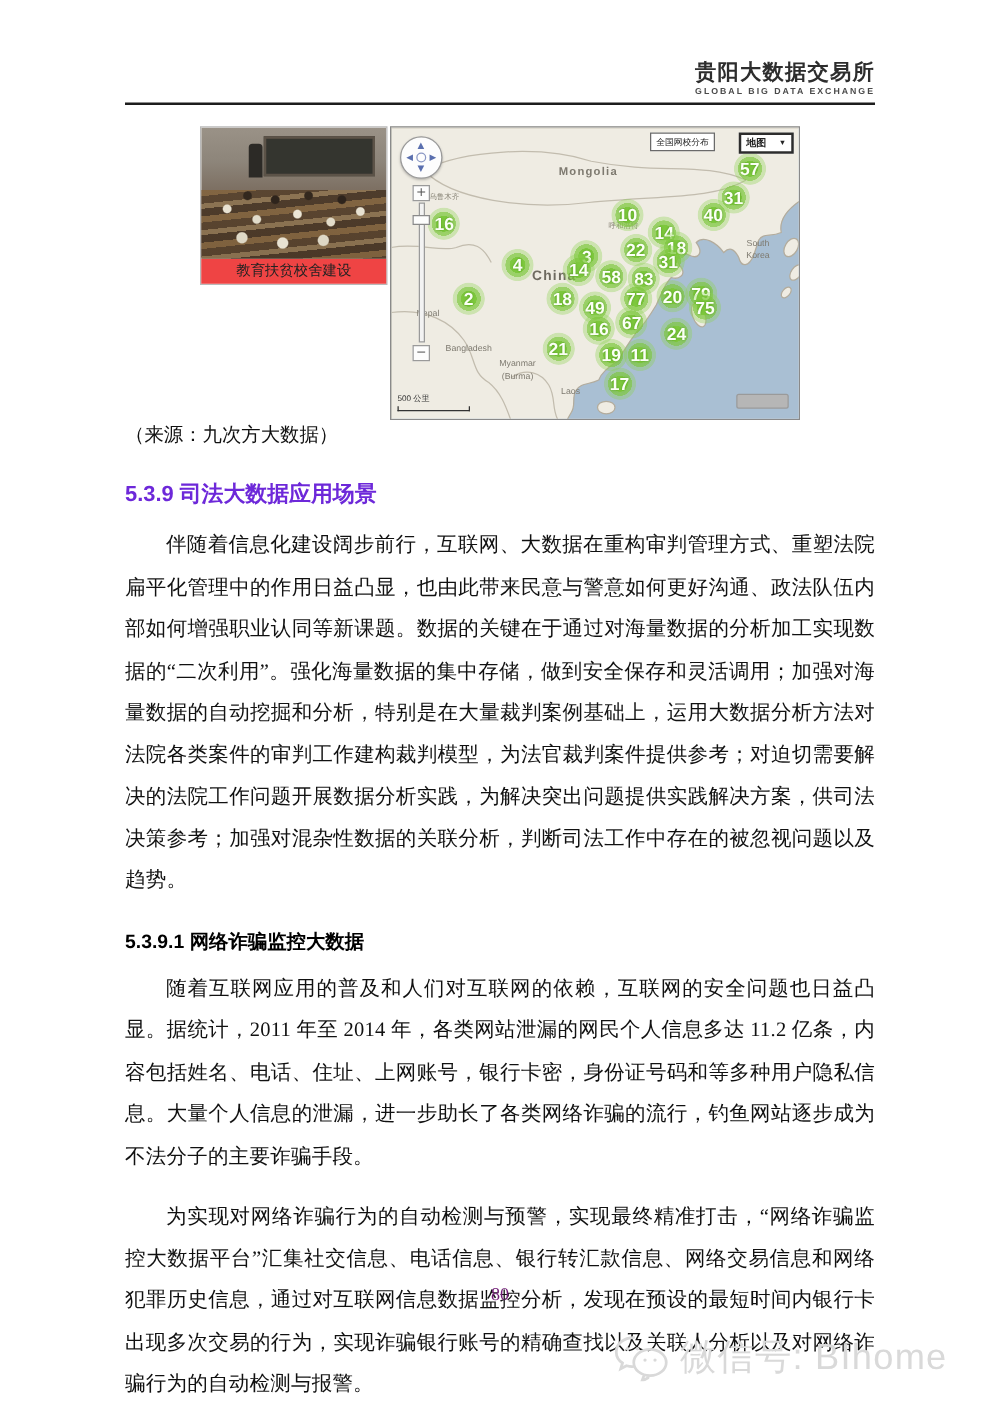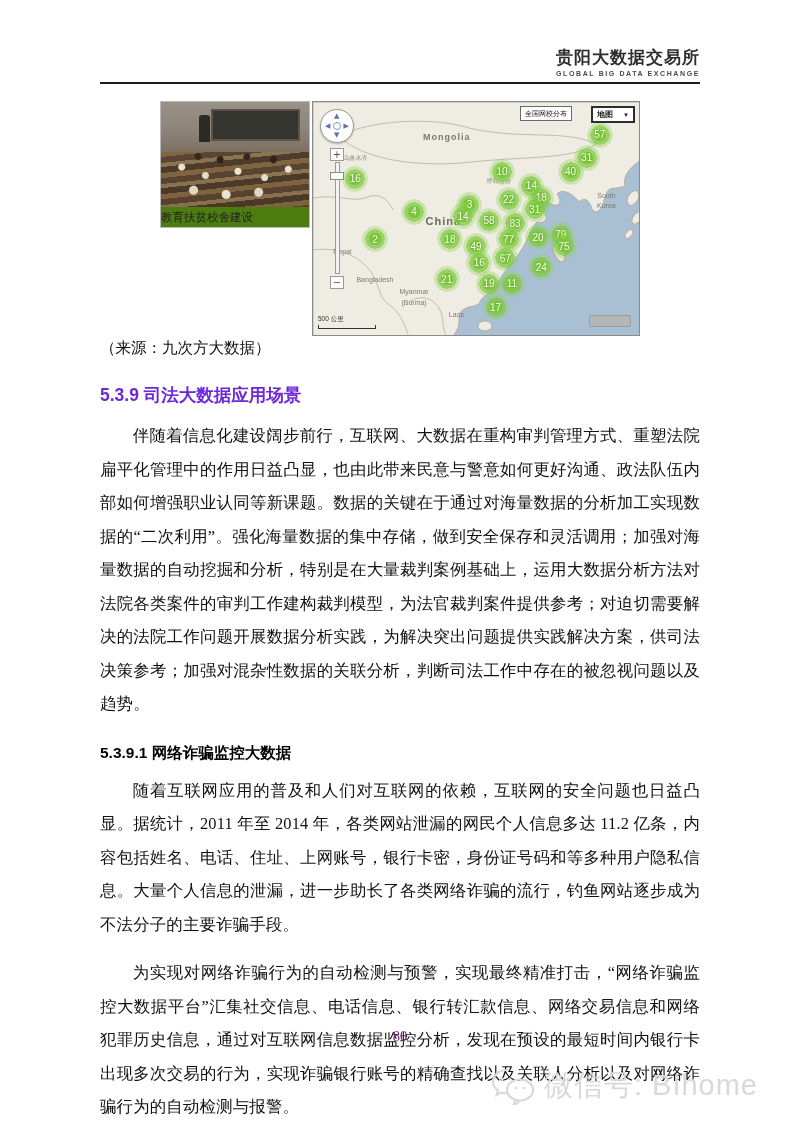--- a/index.html
+++ b/index.html
@@ -24,21 +24,21 @@
   .hdr-rule { height:2px; background:#1d1d1d; margin-top:5px; }
 
   
   .figure { margin:17px 0 0 60px; width:480px; height:235px; display:flex; }
   .photo-col { width:150px; display:flex; flex-direction:column; }
   .photo-card { border:1px solid #b9b9b9; background:#fff; display:flex; flex-direction:column; }
   .photo-card.first { height:127px; margin-bottom:2px; }
   .photo-card.second { height:106px; }
   .photo { flex:1; position:relative; overflow:hidden; }
   .photo-cap {
-    height:20px; background:#4d7c0f; 
+    height:20px; background:#ef4444; text-align:center;
     font-family:"Liberation Sans","DejaVu Sans",sans-serif;
     font-size:11.5px; color:#222; line-height:20px;
   }
   
   .ph1-base { position:absolute; inset:0;
     background:linear-gradient(180deg,#9a9287 0%,#8d857a 26%,#77685a 55%,#5e4b3a 82%,#4e3c2e 100%); }
   .ph1-board { position:absolute; left:34%; top:7%; width:60%; height:30%;
     background:#34352f; border:2px solid #5c5348; }
   .ph1-teacher { position:absolute; left:26%; top:12%; width:7%; height:26%;
     background:#2c2a26; border-radius:3px 3px 0 0; }
@@ -85,29 +85,29 @@
       radial-gradient(circle at 26% 30%, #e8e4da 0 3px, transparent 4px),
       radial-gradient(circle at 58% 28%, #e8e4da 0 3px, transparent 4px); }
 
   
   .map { position:relative; width:328px; height:235px; margin-left:2px;
     border:1px solid #8a8a8a; background:#efece3; overflow:hidden; }
   .map svg.geo { position:absolute; inset:0; }
   .map-label { position:absolute; transform:translate(-50%,-50%); color:#7e7a70; white-space:nowrap;
     font-family:"Liberation Sans","DejaVu Sans",sans-serif; }
   .lbl-lg { font-size:11px; font-weight:bold; color:#6e6a60; letter-spacing:1px; }
-  .lbl-md { font-size:9px; font-weight:bold; letter-spacing:1px; }
+  .lbl-md { font-size:9px; font-weight:bold; letter-spacing:1px;margin-left:24px; }
   .lbl-sm { font-size:7px; }
   .lbl-xs { font-size:6px; color:#8a8679; }
   .marker { position:absolute; width:26px; height:26px; transform:translate(-50%,-50%);
     border-radius:50%; display:flex; align-items:center; justify-content:center;
     background:radial-gradient(circle,#7ec83e 0 34%,rgba(126,200,62,.75) 35% 52%,rgba(140,210,80,.35) 53% 68%,rgba(140,210,80,0) 72%);
     cursor:pointer; }
   .marker span { font-family:"Liberation Sans","DejaVu Sans",sans-serif;
-    font-size:10px; font-weight:normal; color:#fbfff5; text-shadow:0 0 2px #4f9a1d; }
+    font-size:14px; font-weight:bold; color:#fbfff5; text-shadow:0 0 2px #4f9a1d; }
   .pan-ctrl { position:absolute; left:7px; top:7px; width:34px; height:34px; border-radius:50%;
     background:#fdfdfd; border:1px solid #9a9a9a; box-shadow:0 1px 2px rgba(0,0,0,.25); }
   .pan-ctrl i { position:absolute; font-style:normal; font-size:7px; color:#5a6fae; line-height:1;
     font-family:"DejaVu Sans",sans-serif; }
   .pan-ctrl .n { top:3px; left:13px; } .pan-ctrl .s { bottom:3px; left:13px; }
   .pan-ctrl .w { left:4px; top:13px; } .pan-ctrl .e { right:4px; top:13px; }
   .pan-ctrl .c { position:absolute; left:12px; top:12px; width:8px; height:8px;
     border:1.5px solid #8a97c4; border-radius:50%; }
   .zoom-btn { position:absolute; left:17px; width:14px; height:13px; background:#fdfdfd;
     border:1px solid #9a9a9a; text-align:center; line-height:11px; font-size:10px; color:#555;

